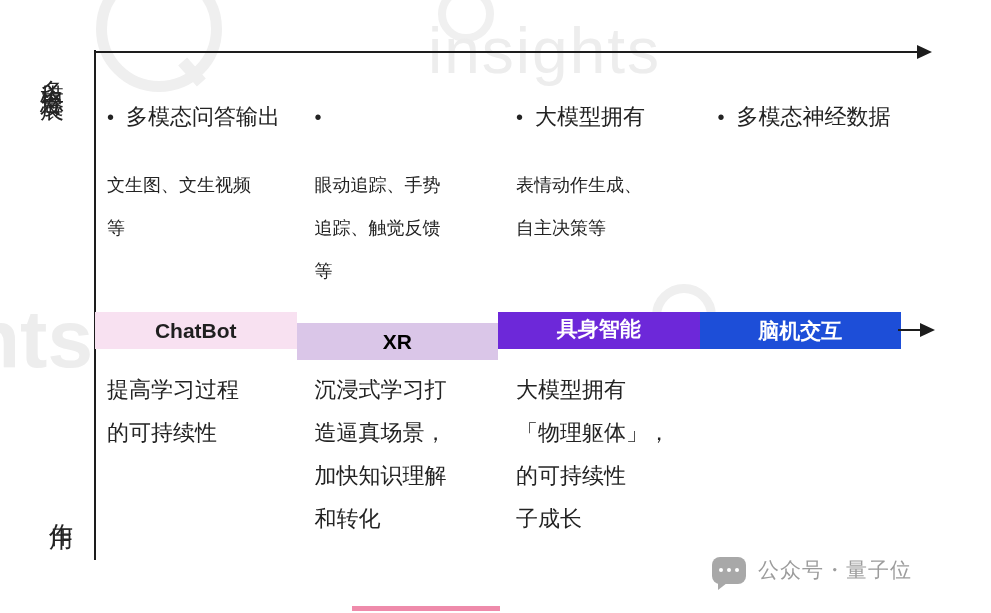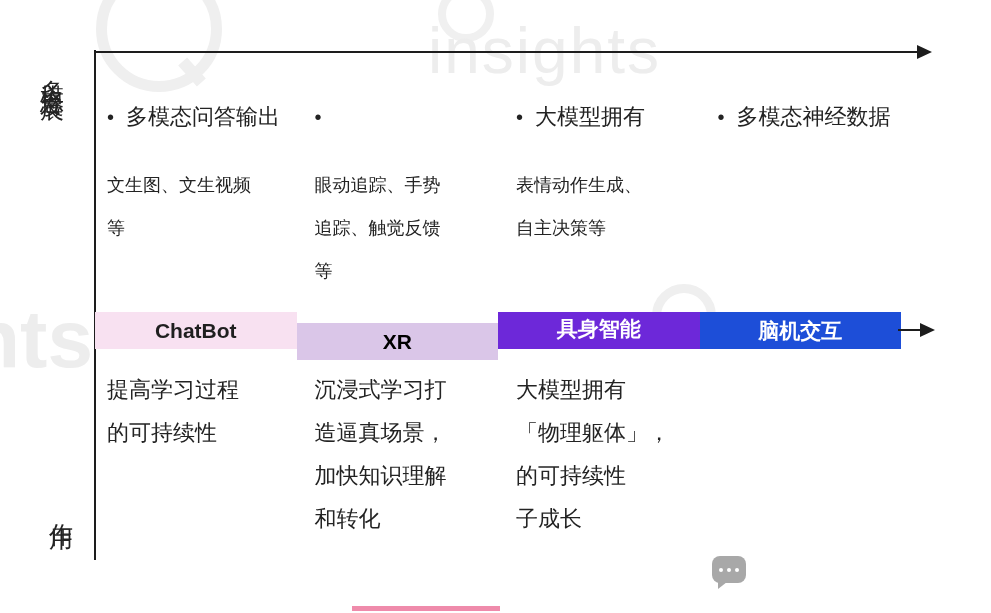--- a/index.html
+++ b/index.html
@@ -127,16 +127,17 @@
 「物理躯体」，
 的可持续性
 子成长</div>
     </div>
   </div>
 
   <div class="footer-wm">
     <span class="wechat-icon">
         <span class="wechat-dot"></span>
       </span>
+    <span>公众号・量子位</span>
   </div>
   <div class="bottom-bar"></div>
 
 </div>
 
 </body></html>

